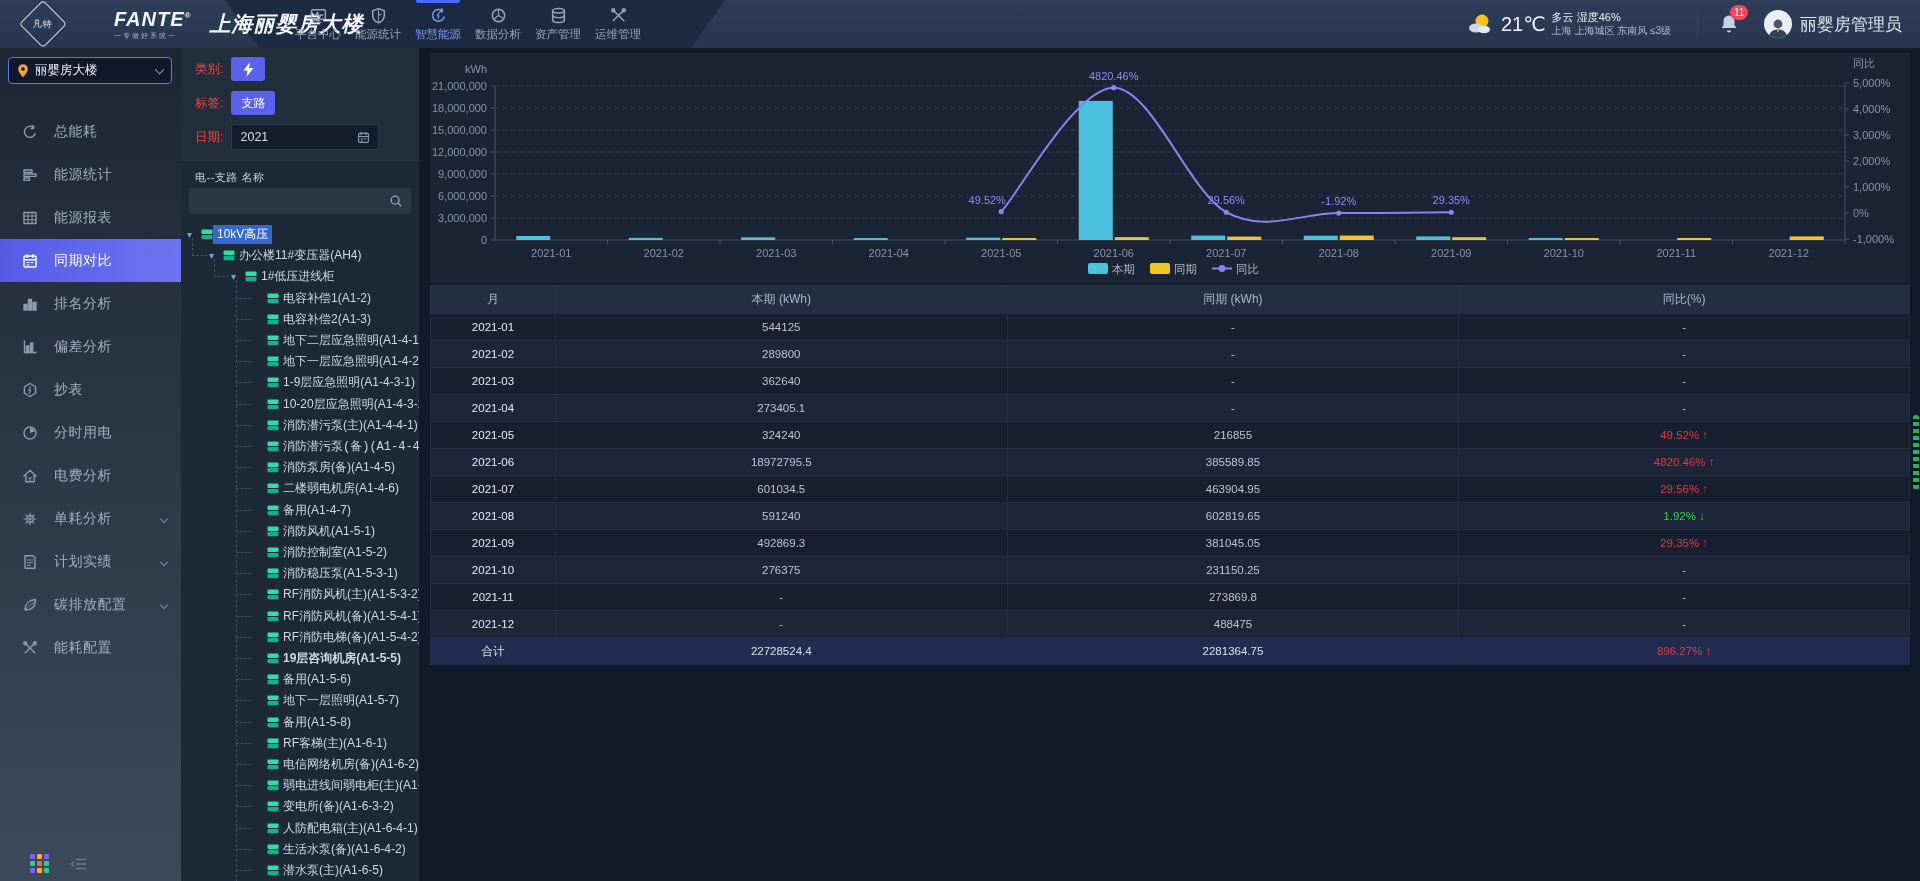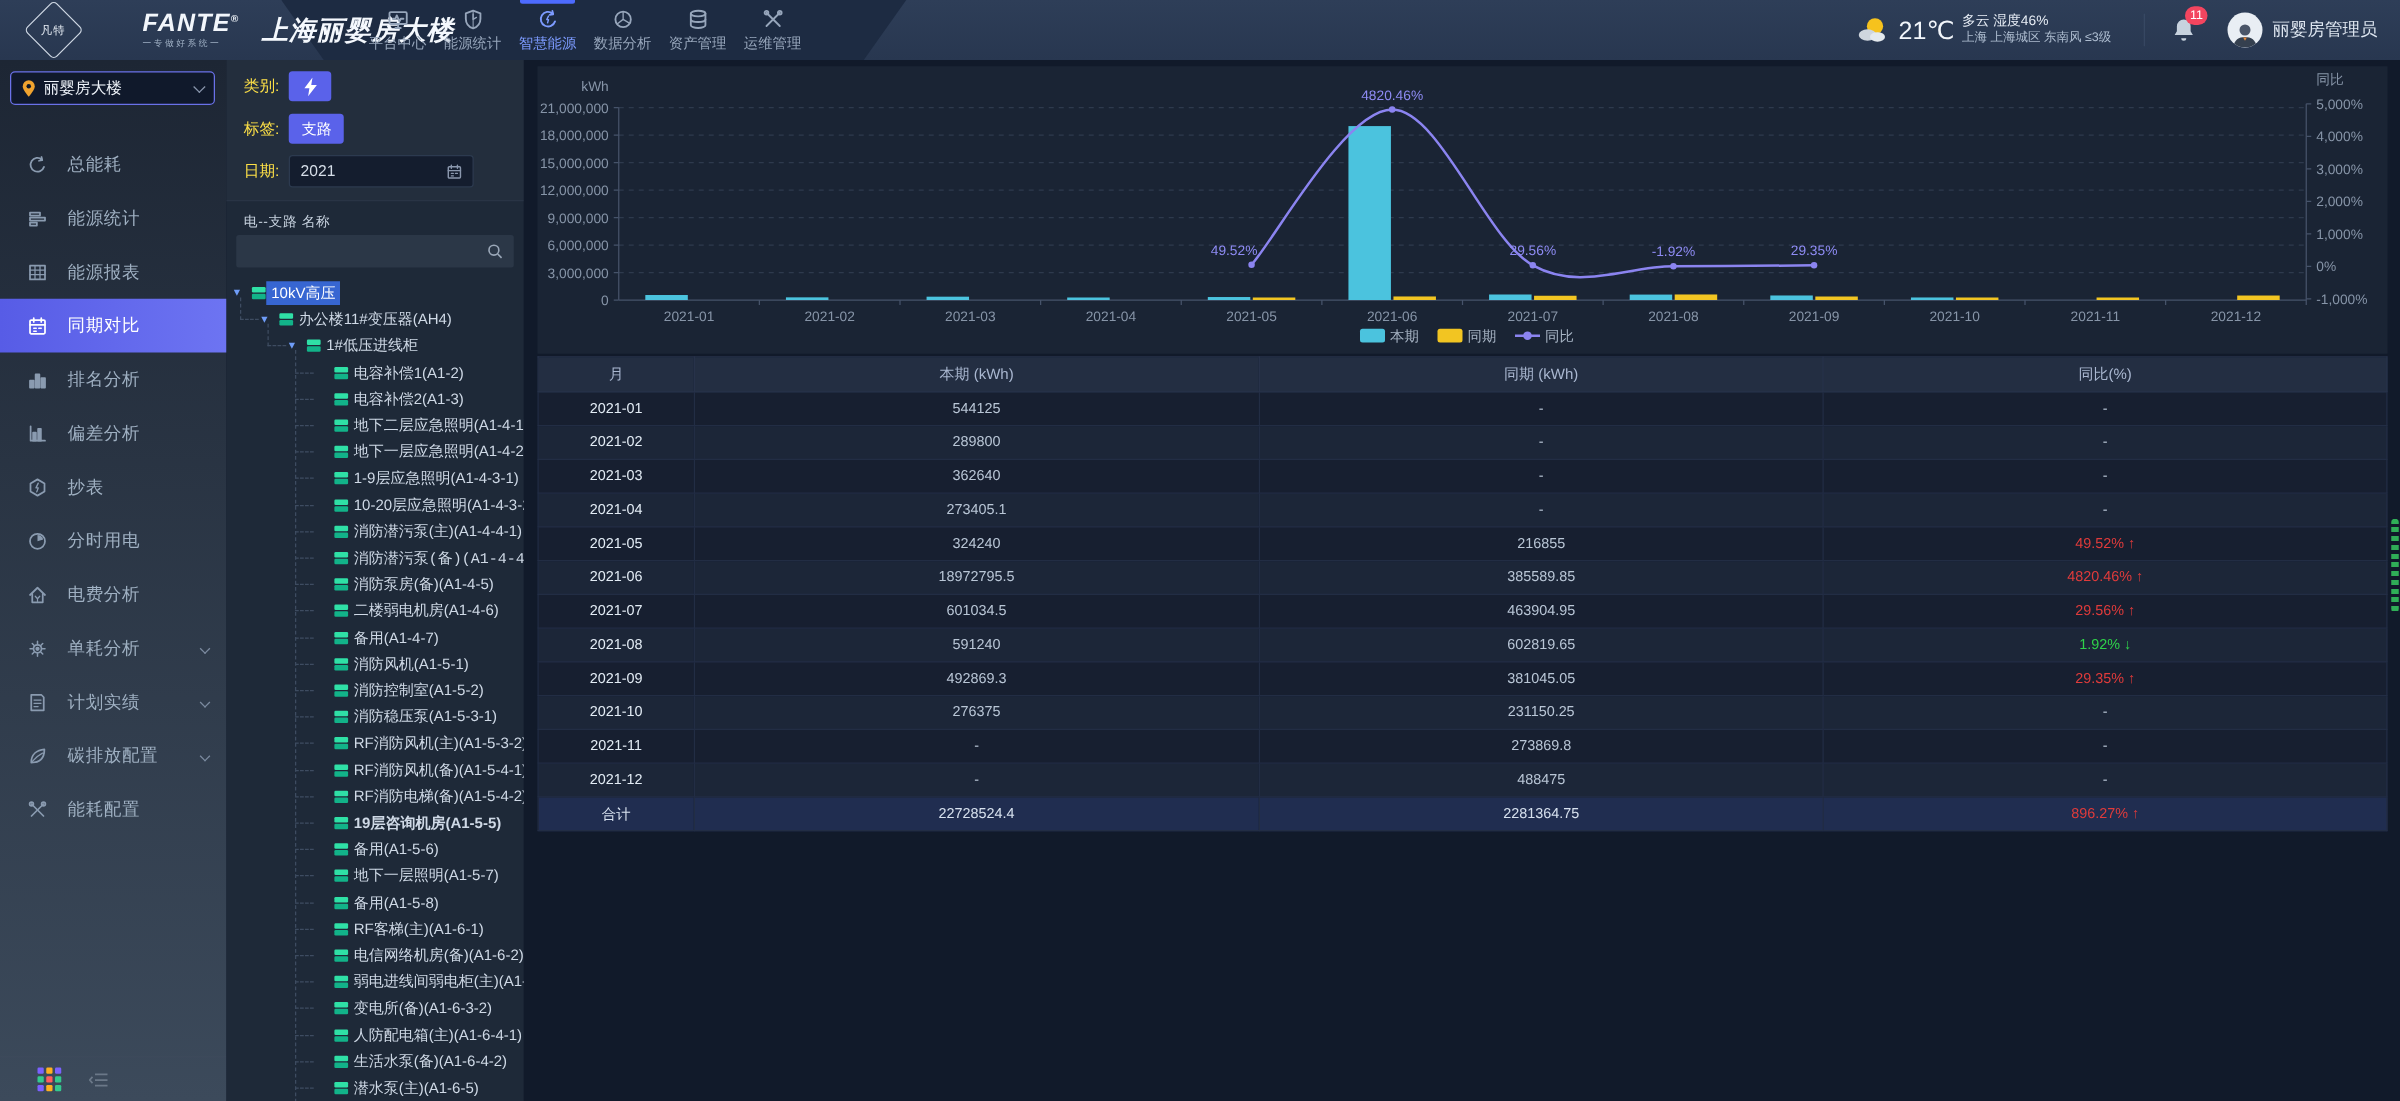--- a/index.html
+++ b/index.html
@@ -31,21 +31,21 @@
   .weather-temp { font-size:20px; color:#f2f6fb; }
   .weather-text { line-height:1.25; }
   .weather-line1 { font-size:11px; color:#e8eef6; }
   .weather-line2 { font-size:10px; color:#aebdd0; }
   .top-divider { width:1px; height:26px; background:#46587475; margin:0 22px 0 26px; }
   .bell-wrap { position:relative; margin-right:26px; cursor:pointer; }
   .badge { position:absolute; top:-9px; left:10px; min-width:18px; height:15px; background:#f3455f;
     border-radius:8px; color:#fff; font-size:10px; display:flex; align-items:center; justify-content:center; padding:0 4px; }
   .avatar { width:28px; height:28px; border-radius:50%; background:#e9eef4; display:flex; align-items:flex-end;
     justify-content:center; overflow:hidden; margin-right:8px; }
-  .user-name { font-size:14px; color:#dfe7f1; margin-right:18px; white-space:nowrap; }
+  .user-name { font-size:17px; color:#dfe7f1; margin-right:18px; white-space:nowrap; }
   
   .sidebar { position:absolute; left:0; top:48px; width:181px; height:833px;
     background:linear-gradient(180deg,#1d2634,#3c4a5b); z-index:4; }
   .building-selector { position:absolute; left:8px; top:9px; width:164px; height:27px;
     border:1px solid #6a71e8; border-radius:4px; background:#10192b; display:flex; align-items:center;
     padding:0 8px; gap:6px; cursor:pointer; }
   .building-selector .sel-label { font-size:12.5px; color:#eef3f9; flex:1; }
   .chev { width:7px; height:7px; border-right:1.5px solid #8a97ad; border-bottom:1.5px solid #8a97ad;
     transform:rotate(45deg); margin-top:-3px; }
   .side-menu { position:absolute; left:0; top:62px; width:181px; }
@@ -58,21 +58,21 @@
   .side-item .expand-chev { position:absolute; right:14px; width:6px; height:6px;
     border-right:1.5px solid #7c8ba0; border-bottom:1.5px solid #7c8ba0; transform:rotate(45deg); }
   .side-footer { position:absolute; left:0; bottom:0; width:181px; height:36px; border-top:1px solid #4a576833;
     display:flex; align-items:center; gap:22px; padding-left:30px; }
   .grid-dots { display:grid; grid-template-columns:repeat(3,5px); grid-gap:2px; cursor:pointer; }
   .grid-dots i { width:5px; height:5px; border-radius:1px; display:block; }
   
   .panel { position:absolute; left:181px; top:48px; width:238px; height:833px; background:#1e2938; z-index:3; }
   .panel-top { position:absolute; left:0; top:0; width:238px; height:112px; background:#28334376; }
   .filter-row { position:absolute; left:14px; display:flex; align-items:center; gap:8px; }
-  .filter-label { font-size:12.5px; color:#fde047; }
+  .filter-label { font-size:12.5px; color:#ef4444; }
   .btn-accent { background:#5a62ea; color:#fff; border-radius:3px; font-size:12px;
     display:flex; align-items:center; justify-content:center; cursor:pointer; }
   .date-box { width:148px; height:26px; background:#141d2e; border:1px solid #2c3a4f; border-radius:3px;
     display:flex; align-items:center; padding:0 8px; gap:6px; cursor:pointer; }
   .date-box .date-val { flex:1; font-size:12.5px; color:#d6dee8; }
   .panel-divider { position:absolute; left:0; top:112px; width:238px; height:1px; background:#39455a66; }
   .tree-title { position:absolute; left:14px; top:122px; font-size:11px; color:#c7d2df; letter-spacing:0.5px; }
   .search-box { position:absolute; left:8px; top:140px; width:222px; height:26px; background:#2b3747;
     border-radius:2px; display:flex; align-items:center; justify-content:flex-end; padding-right:8px; }
   .tree { position:absolute; left:0; top:176px; width:238px; height:657px; overflow:hidden; }

